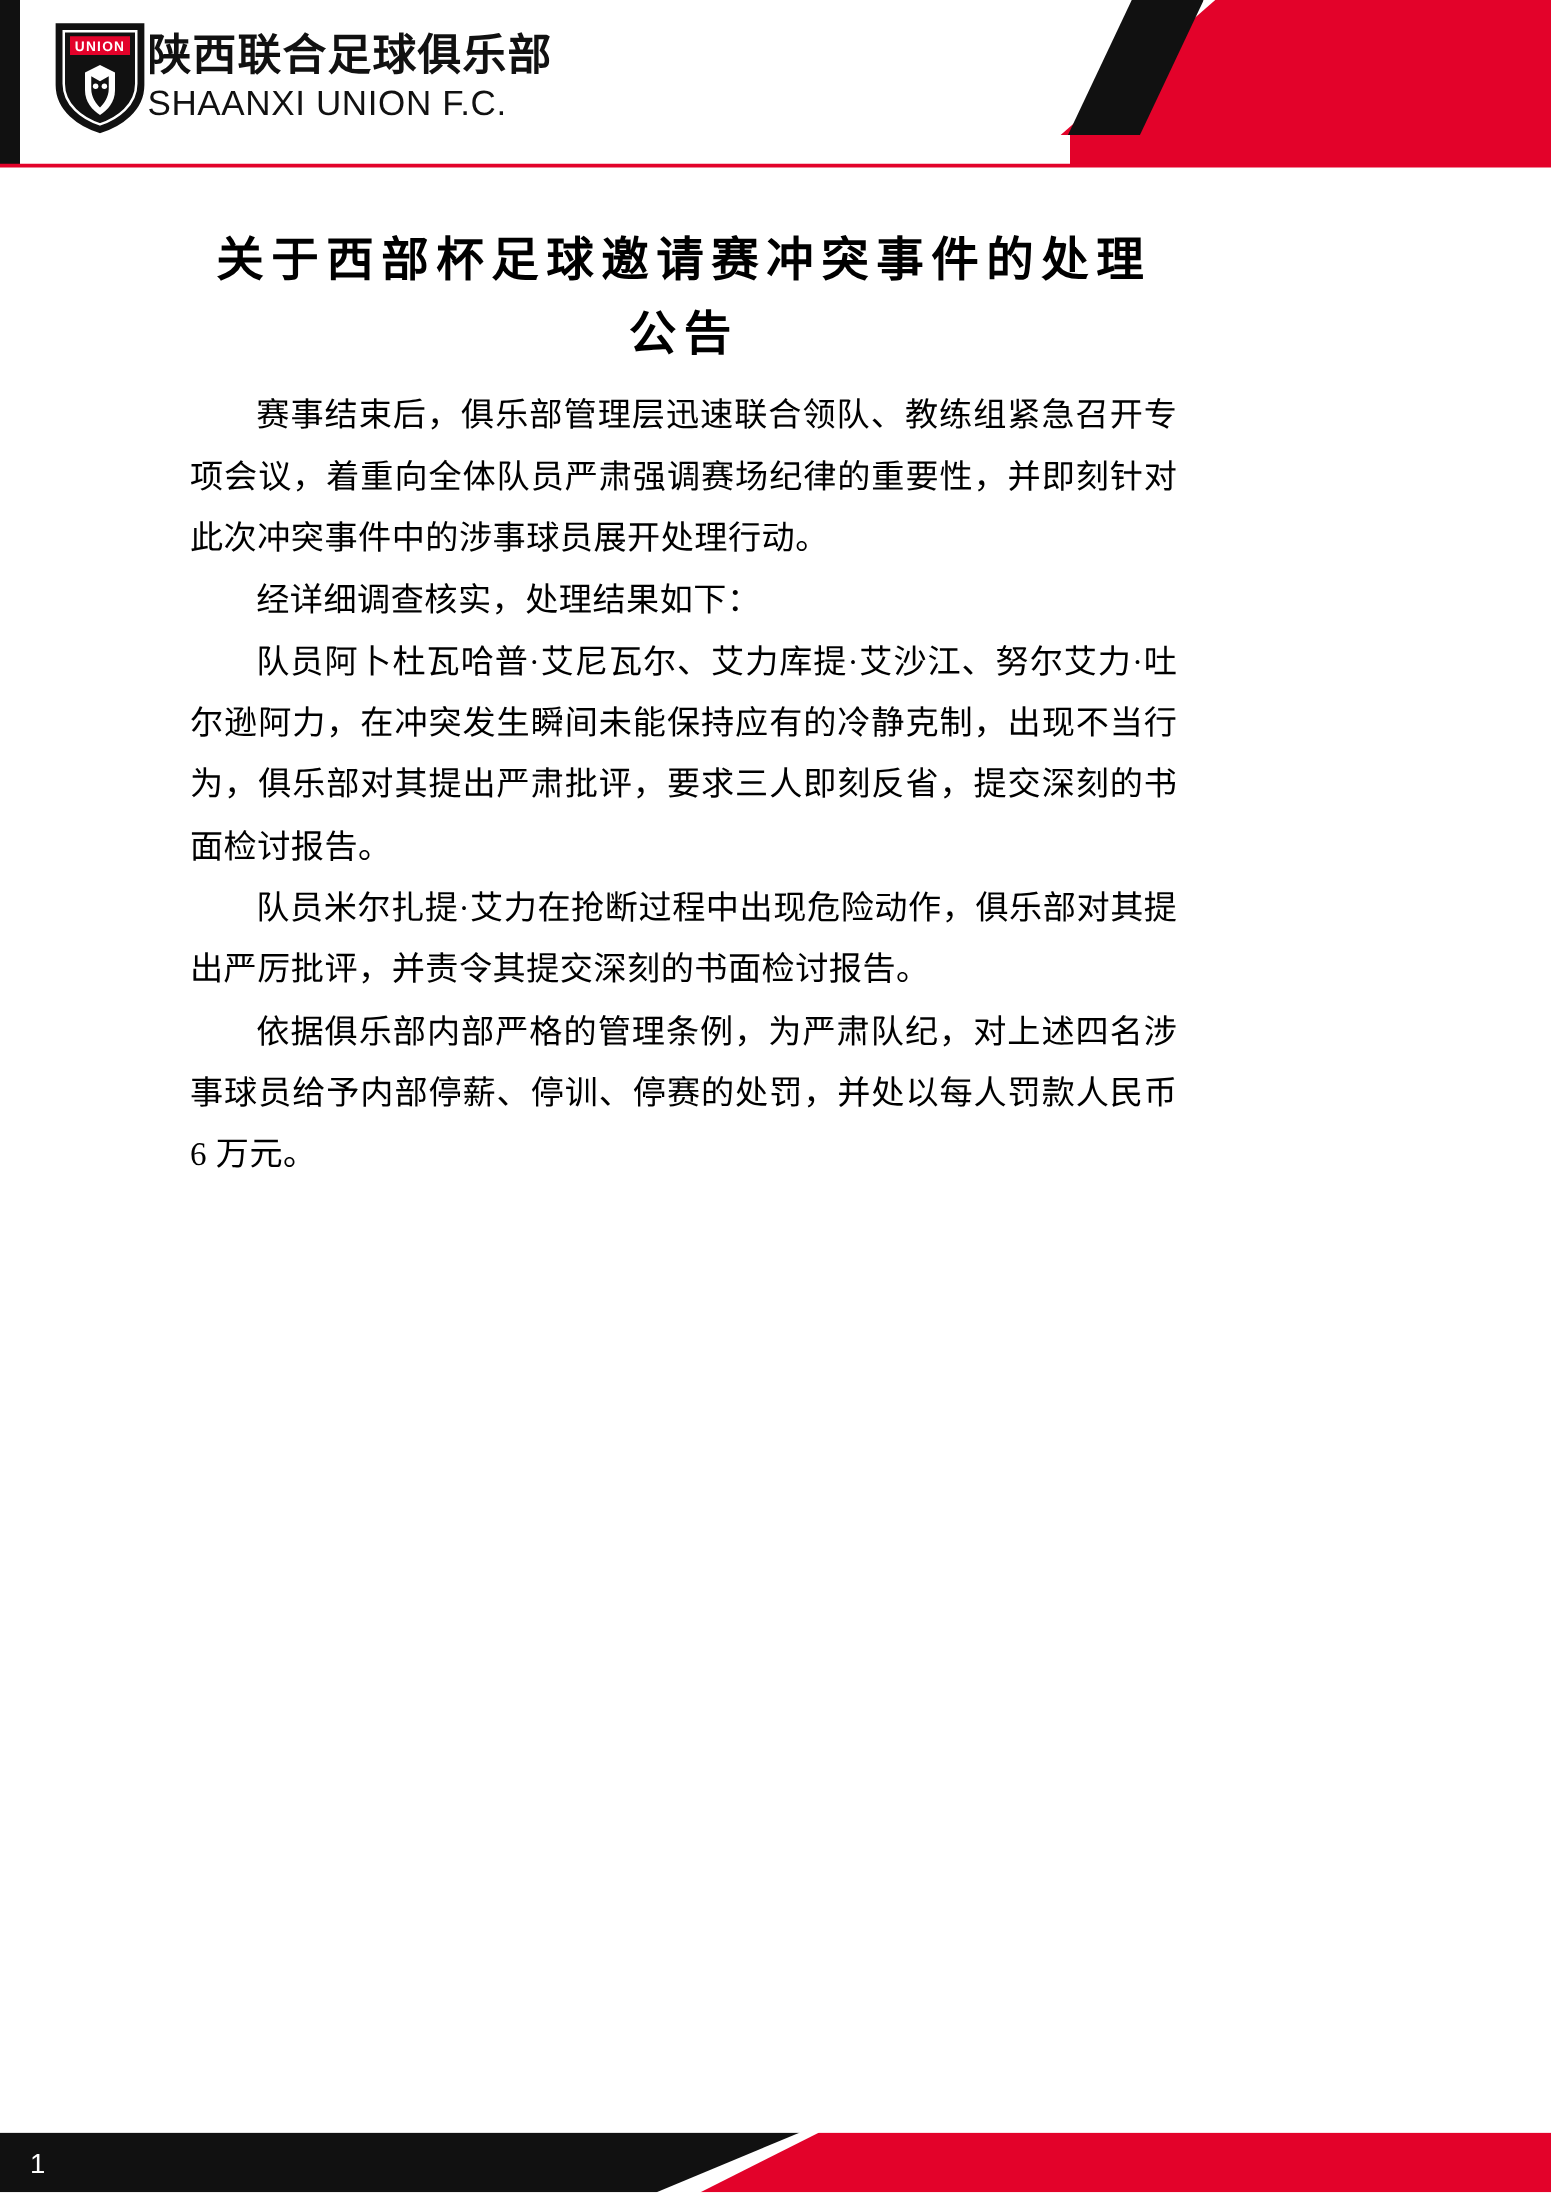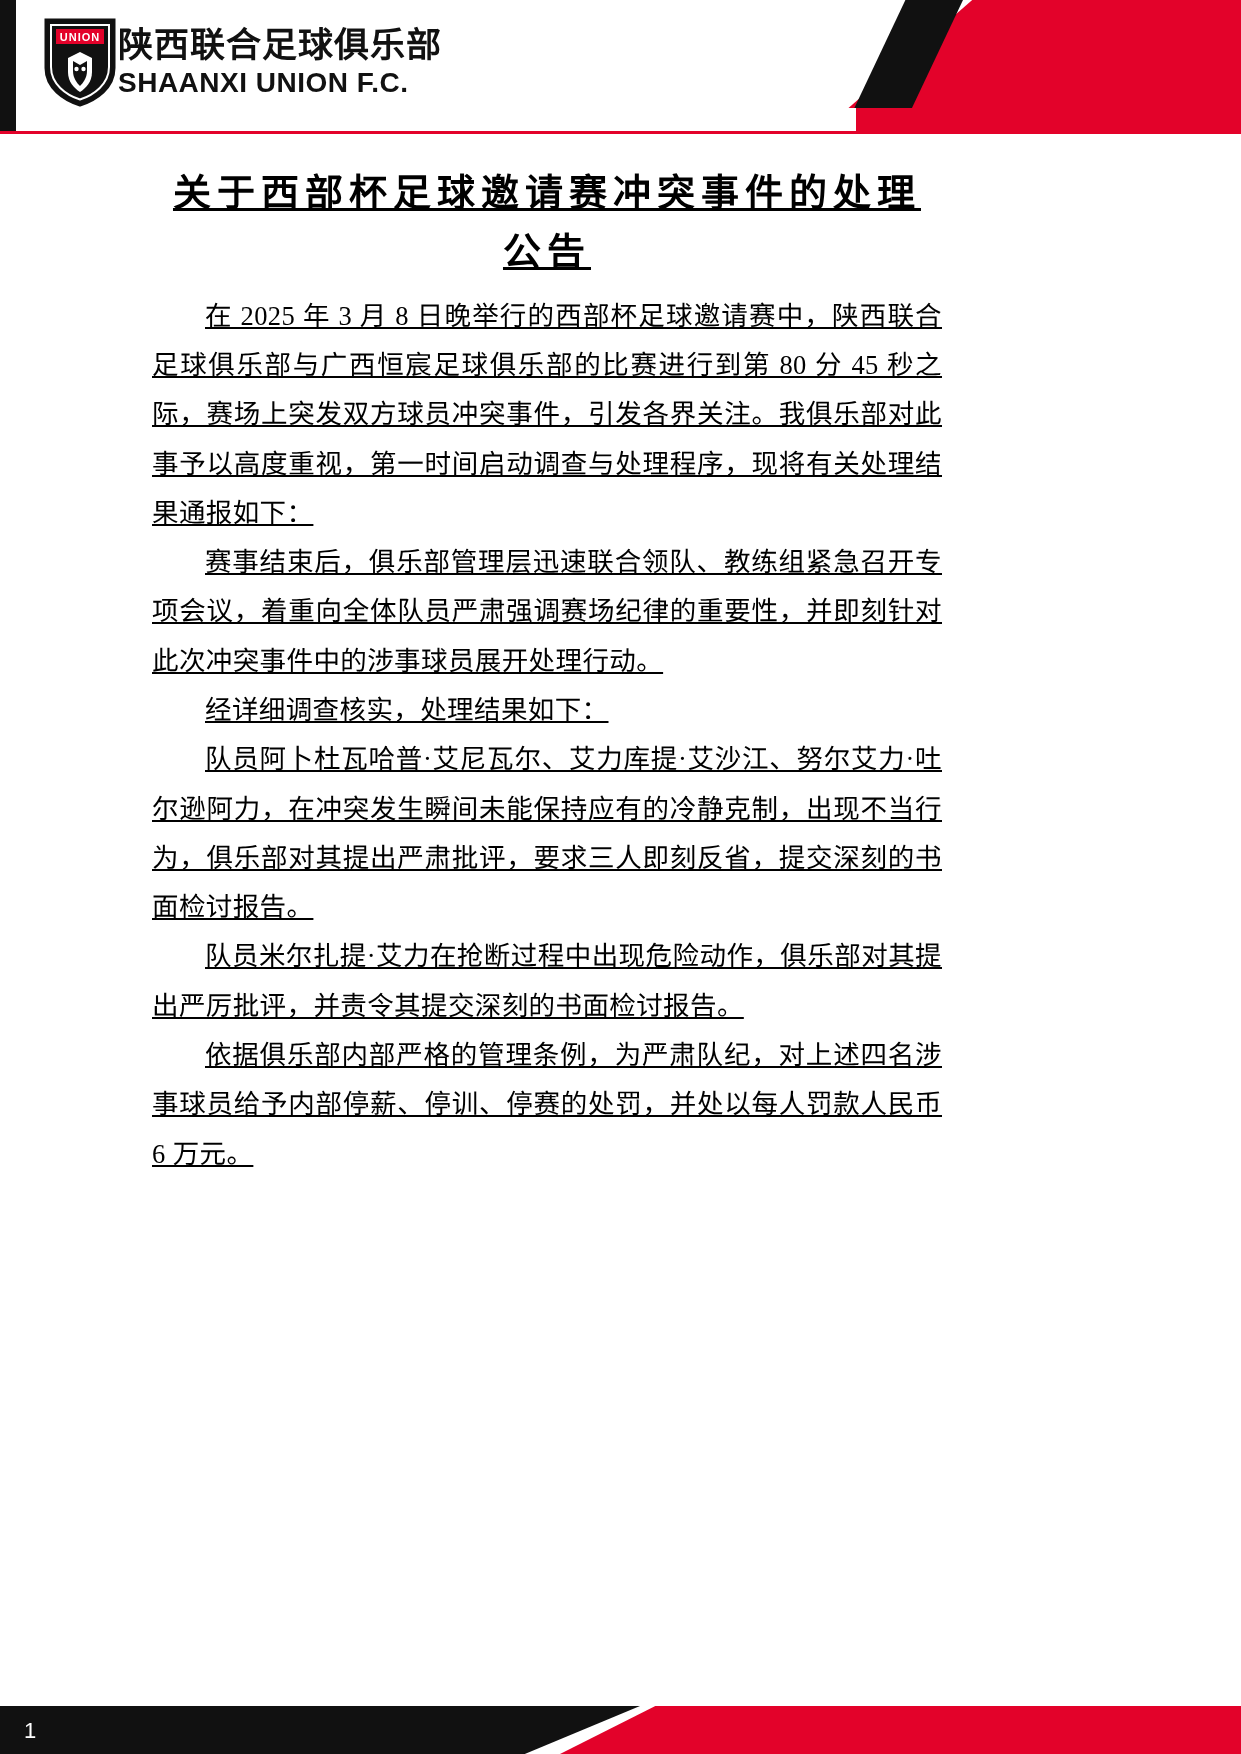--- a/index.html
+++ b/index.html
@@ -104,34 +104,33 @@
   .club-cn {
     font-family: "Liberation Sans", "DejaVu Sans", sans-serif;
     font-weight: bold;
     font-size: 35px;
     letter-spacing: 1px;
     color: #111111;
     text-align: right;
   }
   .club-en {
     font-family: "Liberation Sans", "DejaVu Sans", sans-serif;
-    font-weight: bold;
+    font-weight: normal;
     font-size: 28px;
     letter-spacing: 0.5px;
     color: #111111;
     margin-top: 4px;
   }
 
   
   .page-body {
     position: absolute;
-    top: 164px;
+    top: 180px;
     left: 152px;
     width: 790px;
-    text-decoration: underline;
   }
   .doc-title {
     text-align: center;
     font-family: "Liberation Serif", "DejaVu Serif", serif;
     font-size: 38px;
     font-weight: bold;
     line-height: 1.55;
     letter-spacing: 6px;
     color: #000000;
     margin: 0 0 10px 0;
@@ -209,21 +208,20 @@
     </div>
     <div class="club-names">
       <div class="club-cn">陕西联合足球俱乐部</div>
       <div class="club-en">SHAANXI UNION F.C.</div>
     </div>
   </div>
 </div>
 
 <div class="page-body">
   <h1 class="doc-title">关于西部杯足球邀请赛冲突事件的处理公告</h1>
-  <p class="doc-para">在 2025 年 3 月 8 日晚举行的西部杯足球邀请赛中，陕西联合足球俱乐部与广西恒宸足球俱乐部的比赛进行到第 80 分 45 秒之际，赛场上突发双方球员冲突事件，引发各界关注。我俱乐部对此事予以高度重视，第一时间启动调查与处理程序，现将有关处理结果通报如下：</p>
   <p class="doc-para">赛事结束后，俱乐部管理层迅速联合领队、教练组紧急召开专项会议，着重向全体队员严肃强调赛场纪律的重要性，并即刻针对此次冲突事件中的涉事球员展开处理行动。</p>
   <p class="doc-para">经详细调查核实，处理结果如下：</p>
   <p class="doc-para">队员阿卜杜瓦哈普·艾尼瓦尔、艾力库提·艾沙江、努尔艾力·吐尔逊阿力，在冲突发生瞬间未能保持应有的冷静克制，出现不当行为，俱乐部对其提出严肃批评，要求三人即刻反省，提交深刻的书面检讨报告。</p>
   <p class="doc-para">队员米尔扎提·艾力在抢断过程中出现危险动作，俱乐部对其提出严厉批评，并责令其提交深刻的书面检讨报告。</p>
   <p class="doc-para">依据俱乐部内部严格的管理条例，为严肃队纪，对上述四名涉事球员给予内部停薪、停训、停赛的处罚，并处以每人罚款人民币 6 万元。</p>
 </div>
 
 <div class="footer">
   <div class="footer-black"></div>
   <div class="footer-red"></div>

